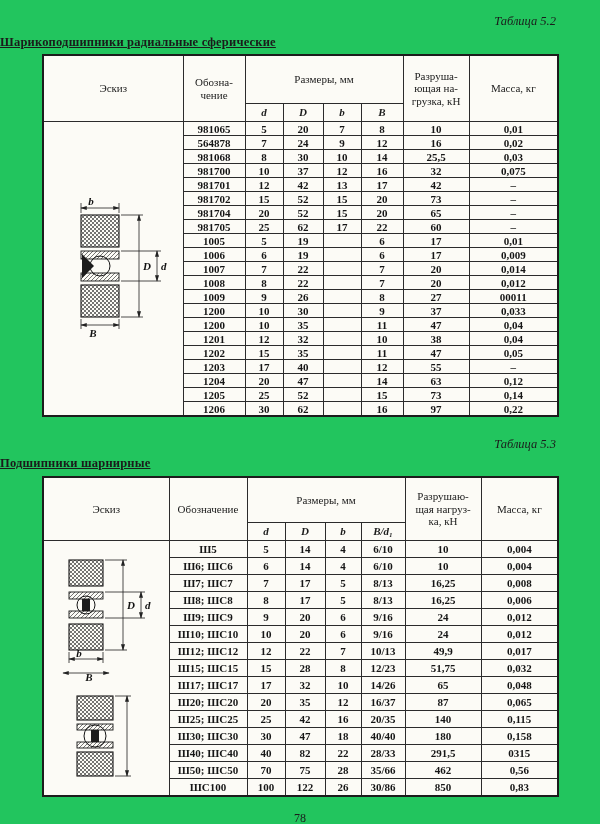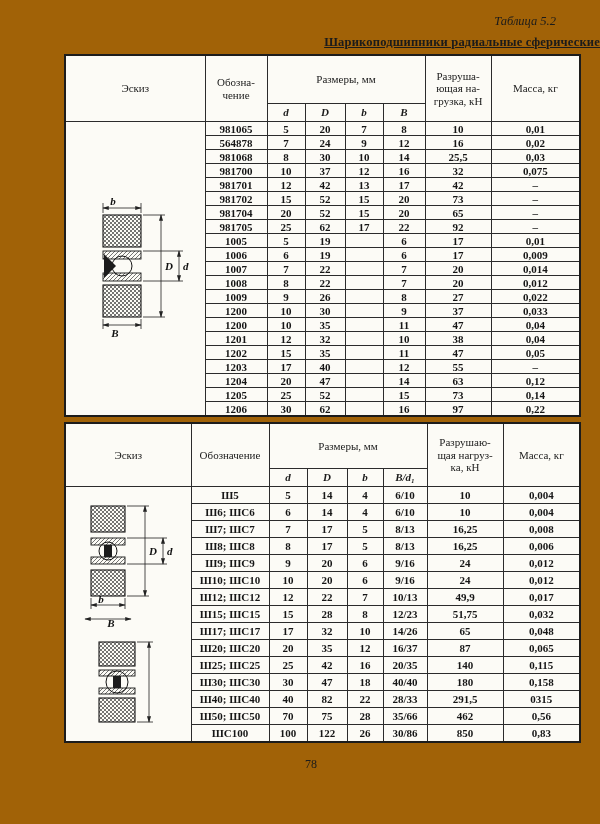--- a/index.html
+++ b/index.html
@@ -1,25 +1,24 @@
 <!DOCTYPE html>
 <html><head>
 <meta charset="utf-8">
 <style>
   html,body{margin:0;padding:0;}
   body{width:600px;height:824px;background:#fbfaf4;}
   .page{
     position:relative;width:600px;height:824px;box-sizing:border-box;
-    background:#a16207;color:#1b1b1b;overflow:hidden;
+    background:#22c55e;color:#1b1b1b;overflow:hidden;
     font-family:"Liberation Serif","DejaVu Serif",serif;
     padding-top:14px;
-    padding-left:22px;
   }
   .caption{font-style:italic;font-size:12.5px;text-align:right;padding-right:44px;}
-  .ttl{font-weight:bold;font-size:12.5px;text-align:right;text-decoration:underline;margin-top:6px;letter-spacing:.2px;margin-left:32px;}
+  .ttl{font-weight:bold;font-size:12.5px;text-align:left;text-decoration:underline;margin-top:6px;letter-spacing:.2px;}
   table{
     border-collapse:collapse;table-layout:fixed;width:515px;margin-left:42px;
     background:#fcfbf6;border:2px solid #1c1c1c;
   }
   th,td{border:1px solid #2b2b2b;text-align:center;vertical-align:middle;overflow:hidden;padding:0 2px;}
   th{font-weight:normal;font-size:11px;line-height:1.15;white-space:pre-line;padding:1px 2px;}
   th.sub{font-style:italic;font-weight:bold;height:15px;font-size:11px;}
   tbody td{font-weight:bold;font-size:11px;color:#161616;}
   .t52{margin-top:4px;}
   .t52 thead tr:first-child th{height:45px;}
@@ -176,21 +175,21 @@
           <td>20</td>
           <td>65</td>
           <td>–</td>
         </tr>
         <tr>
           <td>981705</td>
           <td>25</td>
           <td>62</td>
           <td>17</td>
           <td>22</td>
-          <td>92</td>
+          <td>60</td>
           <td>–</td>
         </tr>
         <tr>
           <td>1005</td>
           <td>5</td>
           <td>19</td>
           <td></td>
           <td>6</td>
           <td>17</td>
           <td>0,01</td>
@@ -222,21 +221,21 @@
           <td>20</td>
           <td>0,012</td>
         </tr>
         <tr>
           <td>1009</td>
           <td>9</td>
           <td>26</td>
           <td></td>
           <td>8</td>
           <td>27</td>
-          <td>0,022</td>
+          <td>00011</td>
         </tr>
         <tr>
           <td>1200</td>
           <td>10</td>
           <td>30</td>
           <td></td>
           <td>9</td>
           <td>37</td>
           <td>0,033</td>
         </tr>
@@ -299,20 +298,22 @@
           <td>30</td>
           <td>62</td>
           <td></td>
           <td>16</td>
           <td>97</td>
           <td>0,22</td>
         </tr>
       </tbody>
   </table>
 
+  <div class="caption cap53">Таблица 5.3</div>
+  <div class="ttl ttl53">Подшипники шарнирные</div>
 
   <table class="t53">
     <colgroup>
       <col style="width:126px">
         <col style="width:78px">
         <col style="width:38px">
         <col style="width:40px">
       <col style="width:36px">
         <col style="width:44px">
         <col style="width:76px">

